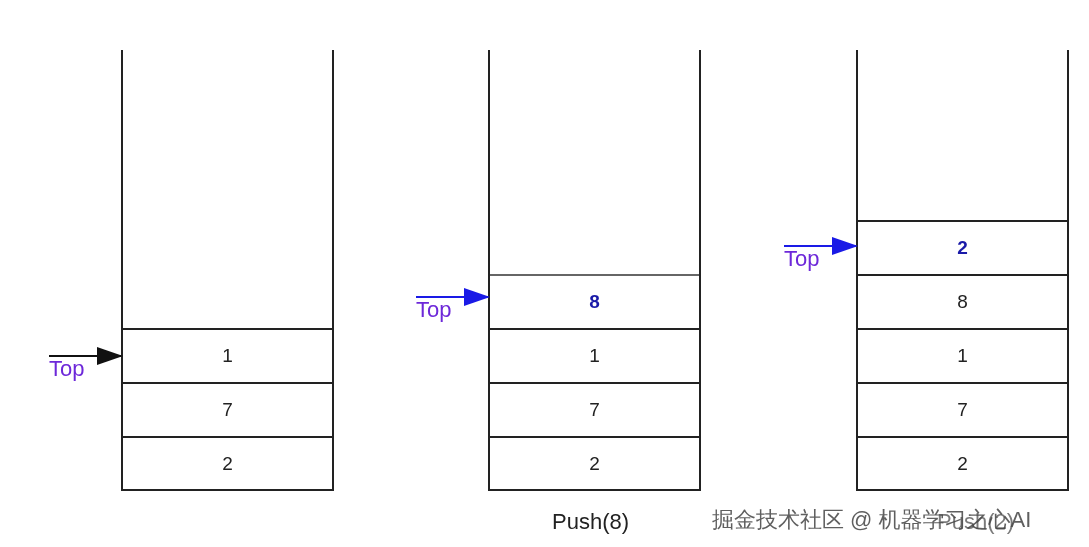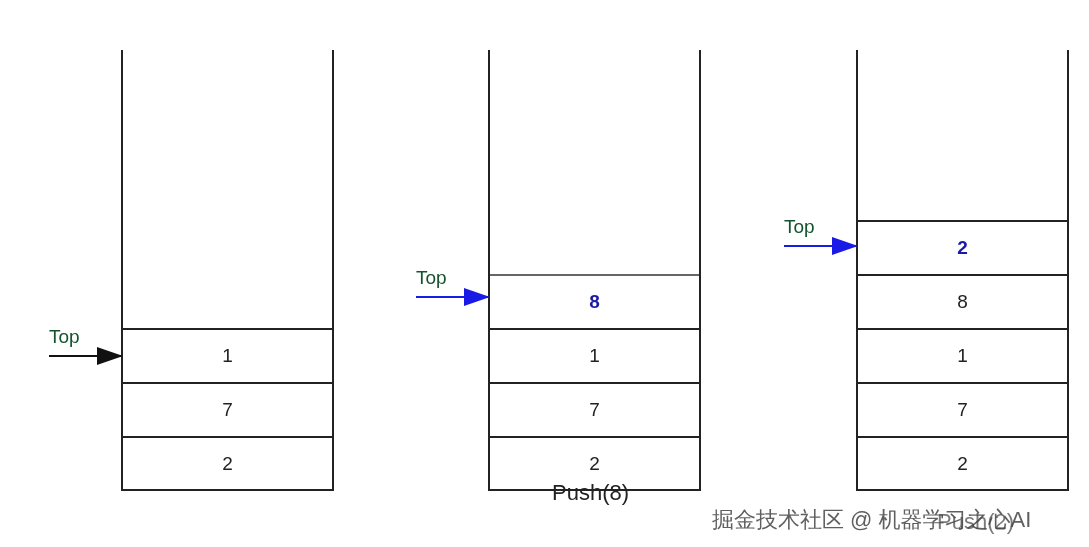--- a/index.html
+++ b/index.html
@@ -1,21 +1,21 @@
 <!DOCTYPE html>
 <html><head>
 <meta charset="utf-8">
 <style>
   html, body { margin:0; padding:0; background:#ffffff; }
   body { width:1089px; height:547px; position:relative; overflow:hidden; font-family:"Liberation Sans", sans-serif; }
   .stack { position:absolute; top:50px; border-left:2px solid #222; border-right:2px solid #222; border-bottom:2px solid #222; box-sizing:border-box; }
   .cell { position:absolute; left:0; right:0; border-top:2px solid #222; box-sizing:border-box; display:flex; align-items:center; justify-content:center; font-size:19px; color:#222; }
   .cell.new { color:#1a1aa8; font-weight:bold; }
   .cell.grayline { border-top-color:#666; }
-  .top-label { position:absolute; font-size:19px; color:#14532d; }
+  .top-label { position:absolute; font-size:22px; color:#6d28d9;margin-top:30px; }
   .arrow { position:absolute; height:2px; }
   .arrow .head { position:absolute; right:-2px; top:-8px; width:0; height:0; border-top:9px solid transparent; border-bottom:9px solid transparent; }
   .caption { position:absolute; font-size:22px; color:#222; }
   .watermark { position:absolute; font-size:22px; color:#444; opacity:0.85; white-space:nowrap; }
 </style>
 </head>
 <body>
 
 <div class="stack" style="left:121px; width:213px; height:441px;">
   <div class="cell" style="top:278px; height:54px;">
@@ -44,21 +44,21 @@
       <span>7</span>
     </div>
   <div class="cell" style="top:386px; height:53px;">
       <span>2</span>
     </div>
 </div>
 <div class="top-label" style="left:416px; top:267px;">Top</div>
 <div class="arrow" style="left:416px; top:296px; width:72px; background:#1a1ae6;">
   <div class="head" style="border-left:26px solid #1a1ae6;"></div>
 </div>
-<div class="caption" style="left:552px; top:480px;">Push(8)</div>
+<div class="caption" style="left:552px; top:509px;">Push(8)</div>
 
 <div class="stack" style="left:856px; width:213px; height:441px;">
   <div class="cell new" style="top:170px; height:54px;">
       <span>2</span>
     </div>
   <div class="cell" style="top:224px; height:54px;">
       <span>8</span>
     </div>
   <div class="cell" style="top:278px; height:54px;">
       <span>1</span>

